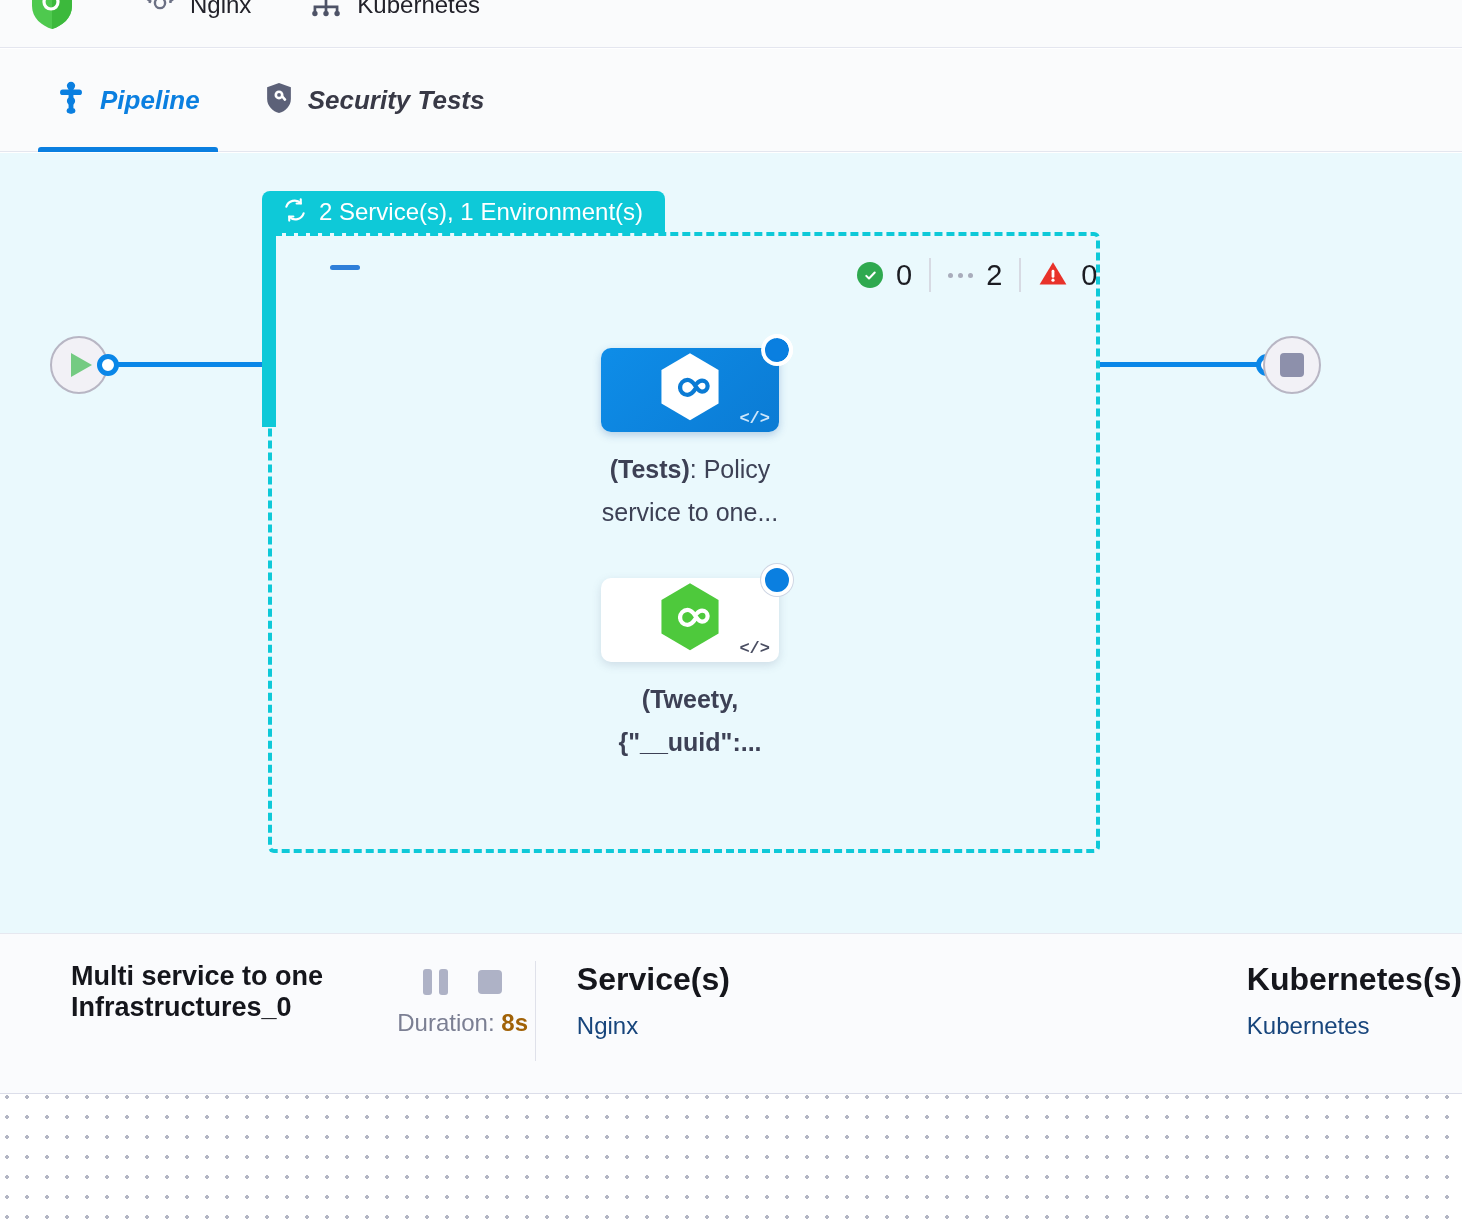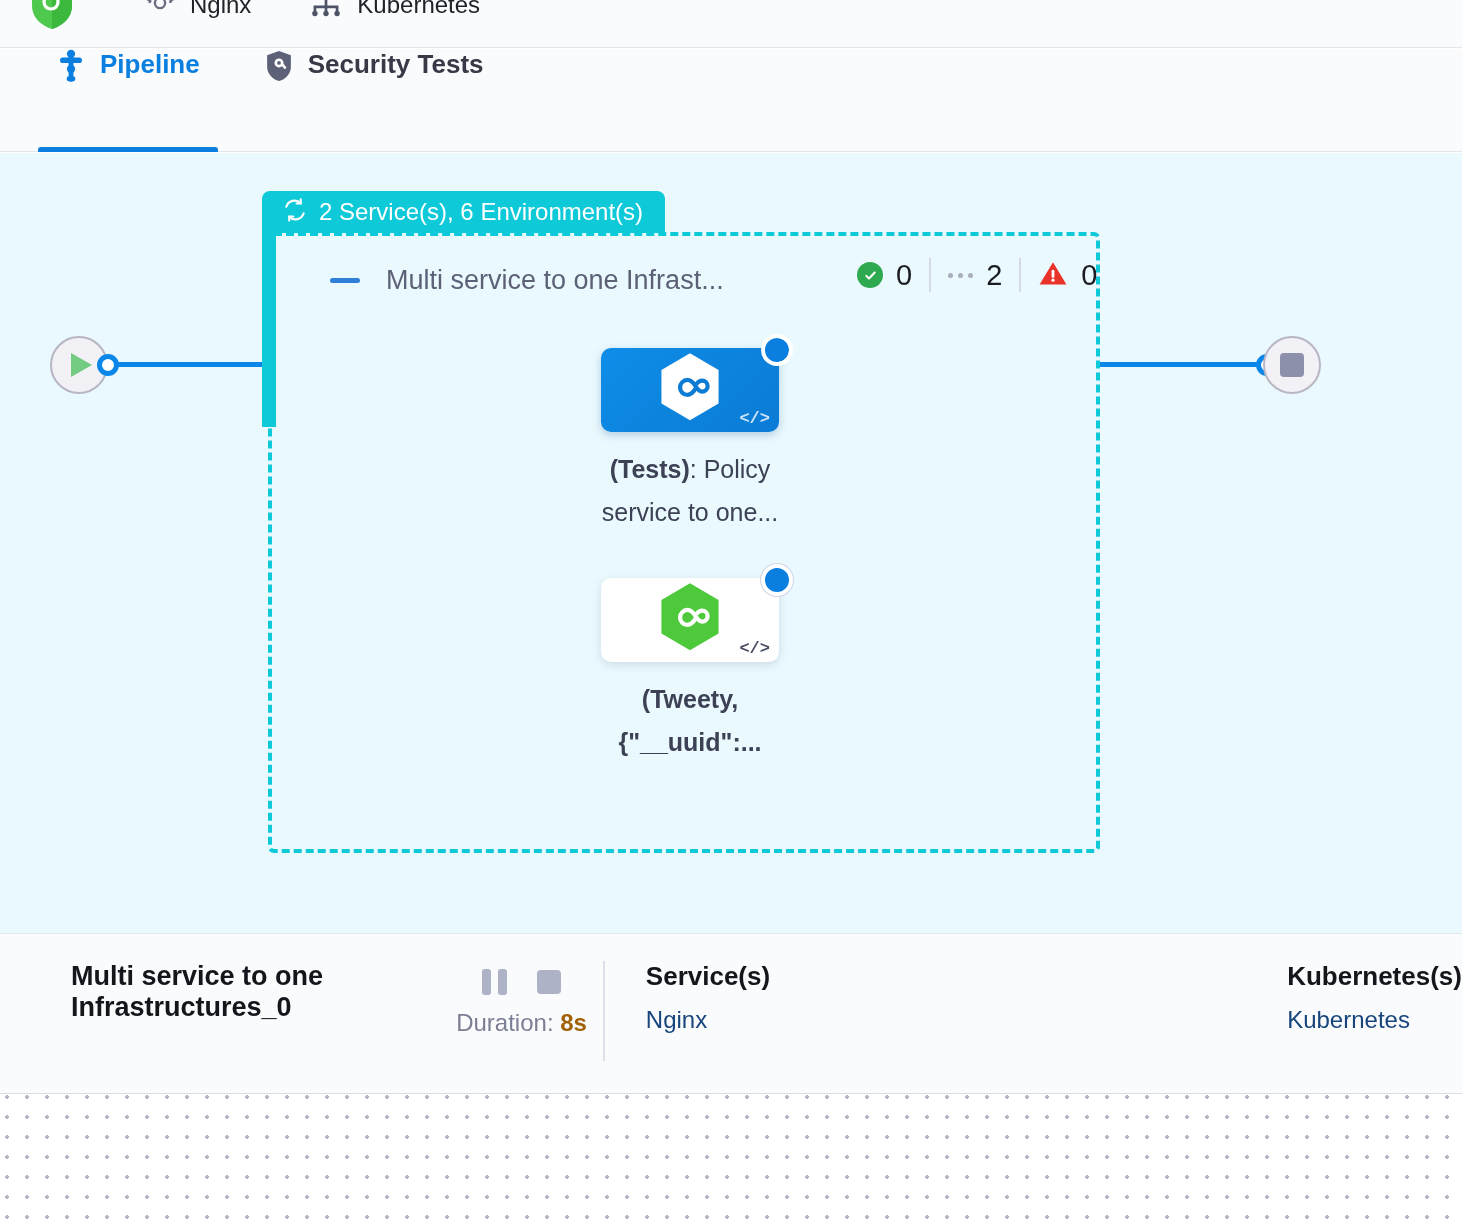--- a/index.html
+++ b/index.html
@@ -22,23 +22,23 @@
   .topbar-item { display: flex; align-items: center; gap: 12px; margin-right: 44px; }
   .topbar-label { font-size: 24px; color: #22222a; font-weight: 400; }
 
   
   .tabs {
     position: absolute; left: 0; top: 49px; width: 1462px; height: 103px;
     background: #fafbfc; border-bottom: 1px solid #e4e6ef;
     display: flex; align-items: center; padding-left: 38px;
   }
   .tab {
-    display: flex; align-items: flex-start; gap: 14px;
+    display: flex; align-items: center; gap: 14px;
     height: 103px; padding: 0 18px; margin-right: 28px;
-    cursor: pointer; position: relative;
+    cursor: pointer; position: relative; font-style: italic;
   }
   .tab-label { font-size: 26px; font-weight: 700; color: #383946; white-space: nowrap; }
   .tab.active .tab-label { color: #0a7fe0; }
   .tab.active::after {
     content: ""; position: absolute; left: 0; right: 0; bottom: 0;
     height: 5px; background: #0a7fe0; border-radius: 3px 3px 0 0;
   }
 
   
   .canvas {
@@ -165,21 +165,21 @@
   .detail-sub .muted { color: #7b7f93; }
   .detail-controls { width: 220px; text-align: center; padding-top: 8px; }
   .ctrl-row { display: flex; justify-content: center; gap: 30px; align-items: center; }
   .ctrl-pause { display: flex; gap: 7px; cursor: pointer; }
   .ctrl-pause i { display: block; width: 9px; height: 26px; background: #aeb2c6; border-radius: 3px; }
   .ctrl-stop { width: 24px; height: 24px; background: #aeb2c6; border-radius: 4px; cursor: pointer; }
   .duration { margin-top: 14px; font-size: 24px; color: #7b7f93; }
   .duration b { color: #a16207; font-weight: 700; }
   .detail-divider { width: 2px; height: 100px; background: #dfe1ea; margin: 0 0 0 0; }
   .detail-col { padding-left: 41px; }
-  .col-head { font-size: 26px; font-weight: 700; color: #15161c; white-space: nowrap; }
+  .col-head { font-size: 32px; font-weight: 700; color: #15161c; white-space: nowrap; }
   .col-link { margin-top: 14px; font-size: 24px; color: #17457c; cursor: pointer; white-space: nowrap; }
 
   
   .dotgrid {
     position: absolute; left: 0; top: 1095px; width: 1462px; height: 133px;
     background-color: #ffffff;
     background-image: radial-gradient(#b3b6c4 1.6px, transparent 1.7px);
     background-size: 20px 20px; background-position: 17px 12px;
   }
 </style>
@@ -258,28 +258,27 @@
 
   <div class="group-header">
     <span>
       <svg width="26" height="26" viewBox="0 0 24 24" fill="none" stroke="#ffffff" stroke-width="2" stroke-linecap="round">
         <path d="M4 9a8 8 0 0 1 13.3-3.3"></path>
         <path d="M20 15a8 8 0 0 1-13.3 3.3"></path>
         <path d="M17.3 2.2v3.8h-3.8"></path>
         <path d="M6.7 21.8V18h3.8"></path>
       </svg>
     </span>
-    <span class="group-header-label">2 Service(s), 6 Environment(s)</span>
+    <span class="group-header-label">2 Service(s), 1 Environment(s)</span>
   </div>
 
   <div class="group-box"></div>
 
   <div class="group-title-row">
     <div class="collapse-dash"></div>
-    <div class="group-title">Multi service to one Infrast...</div>
 
     <div class="status-counts">
       <div class="status-item">
         <span class="icon-check">
           <svg width="15" height="15" viewBox="0 0 16 16" fill="none" stroke="#ffffff" stroke-width="2.2" stroke-linecap="round" stroke-linejoin="round">
             <path d="M3.5 8.4 L6.4 11.2 L12.5 4.8"></path>
           </svg>
         </span>
         <span class="status-num">0</span>
       </div>

